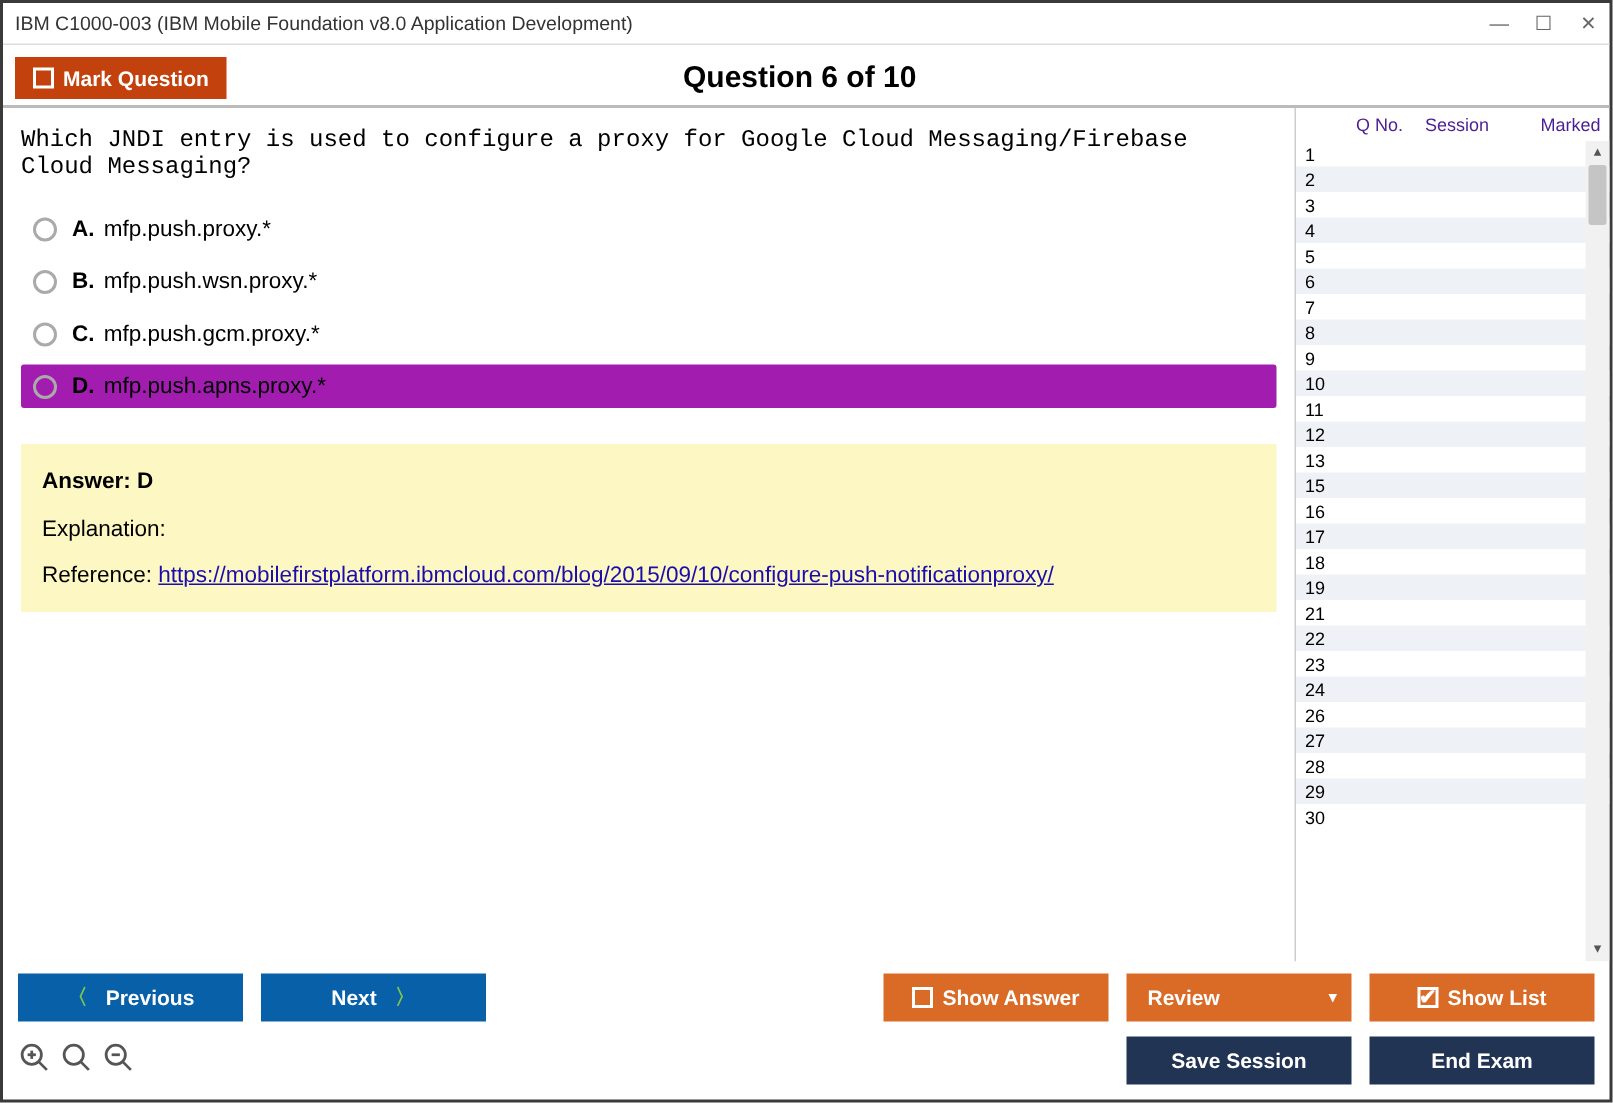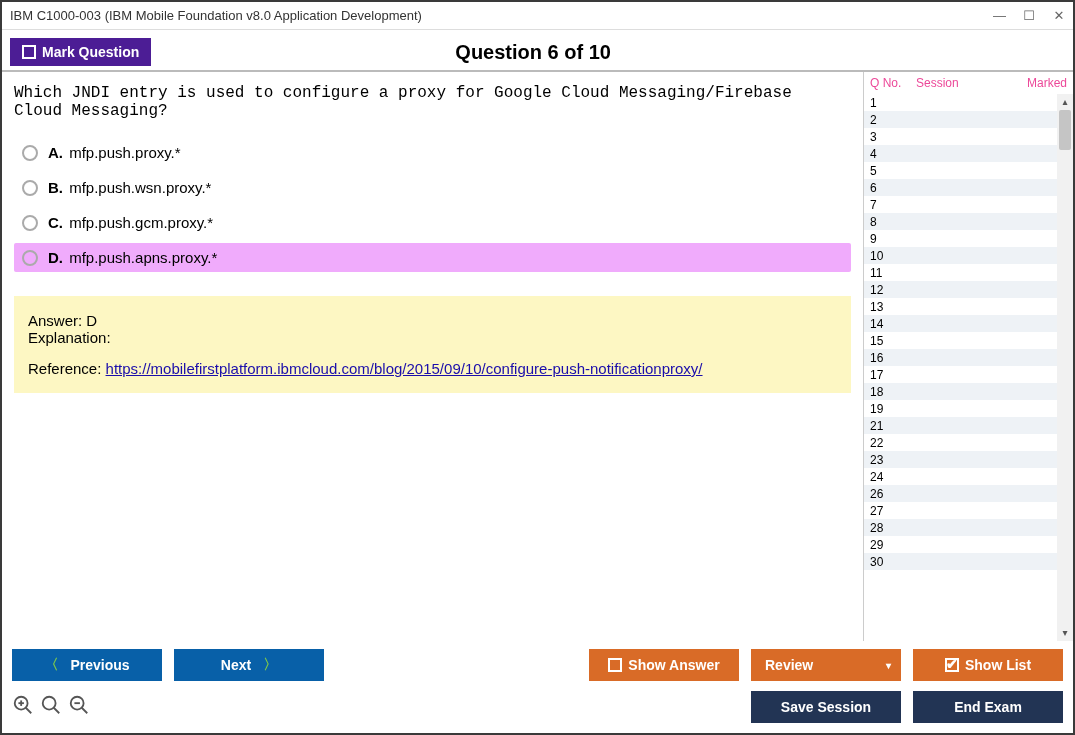--- a/index.html
+++ b/index.html
@@ -13,39 +13,39 @@
     padding:0 8px; font-size:13px; color:#333; border-bottom:1px solid #ddd;
   }
   .titlebar .controls { display:flex; gap:18px; color:#666; }
   .titlebar .controls span { cursor:default; font-size:13px; }
   .ctl-min, .ctl-max, .ctl-close { width:12px; text-align:center; }
   .header-row {
     display:flex; align-items:center; padding:8px 8px 4px 8px; border-bottom:2px solid #bbb;
   }
   .btn { display:inline-flex; align-items:center; gap:6px; font-weight:bold; font-size:14px;
          padding:6px 12px; border:none; cursor:pointer; color:#fff; }
-  .btn-blue { background:#4c1d95;text-align:right; }
+  .btn-blue { background:#c2410c;text-align:right; }
   .btn-orange { background:#d96b27; }
   .btn-dark  { background:#223454; }
   .chk { width:14px; height:14px; border:2px solid #fff; display:inline-block; position:relative; }
   .chk.checked::after { content:"✔"; position:absolute; top:-4px; left:-1px; font-size:14px; color:#fff; }
   .question-title { flex:1; text-align:center; font-size:20px; font-weight:bold; }
   .body { flex:1; display:flex; overflow:hidden; }
   .main { flex:1; padding:12px 0 0 12px; overflow:auto; }
   .qtext { font-size:16px; margin-bottom:18px; padding-right:20px;font-family:Liberation Mono, monospace; }
   .opt { display:flex; align-items:center; gap:10px; padding:6px 8px; font-size:15px; margin-bottom:6px; margin-right:12px; border-radius:2px;}
   .opt .radio { width:16px; height:16px; border:2px solid #aaa; border-radius:50%; flex-shrink:0;}
-  .opt.sel { background:#f0abfc; }
+  .opt.sel { background:#a21caf; }
   .opt .lab { font-weight:bold; margin-right:2px;}
   .answer-box { background:#fdf7c3; margin:24px 12px 0 0; padding:16px 14px; font-size:15px; }
-  .answer-box .ansline { font-weight:normal; margin-bottom:0;}
+  .answer-box .ansline { font-weight:bold; margin-bottom:15px;}
   .answer-box .expl { font-weight:normal; margin-bottom:14px;}
   .answer-box a { color:#1a0dab; text-decoration:underline;}
   .side { width:210px; border-left:1px solid #ccc; display:flex; flex-direction:column; font-size:12px;}
-  .side .hdr { display:flex; padding:4px 6px; color:#ec4899; }
+  .side .hdr { display:flex; padding:4px 6px; color:#4c1d95;margin-left:34px; }
   .side .hdr .c1{width:46px;} .side .hdr .c2{flex:1;} .side .hdr .c3{width:50px;text-align:right;}
   .side .list { flex:1; overflow:hidden; position:relative;}
   .side .row { display:flex; padding:0 6px; height:17px; align-items:center; font-size:12px; cursor:pointer;}
   .side .row:nth-child(even){ background:#eef2f6; }
   .side .row .c1{width:46px;}
   .scrollbar { position:absolute; right:0; top:0; bottom:0; width:16px; background:#f1f1f1;}
   .scrollbar .up, .scrollbar .down { height:16px; text-align:center; font-size:10px; color:#555; line-height:16px;}
   .scrollbar .thumb { position:absolute; left:2px; right:2px; background:#c5c5c5; border-radius:2px;}
   .footer { padding:8px 10px 10px 10px; }
   .footer .row1, .footer .row2 { display:flex; align-items:center; gap:12px; }
@@ -155,23 +155,20 @@
             <div class="row">
               <div class="c1">11</div>
             </div>
             <div class="row">
               <div class="c1">12</div>
             </div>
             <div class="row">
               <div class="c1">13</div>
             </div>
             <div class="row">
-              <div class="c1">14</div>
-            </div>
-            <div class="row">
               <div class="c1">15</div>
             </div>
             <div class="row">
               <div class="c1">16</div>
             </div>
             <div class="row">
               <div class="c1">17</div>
             </div>
             <div class="row">
               <div class="c1">18</div>

